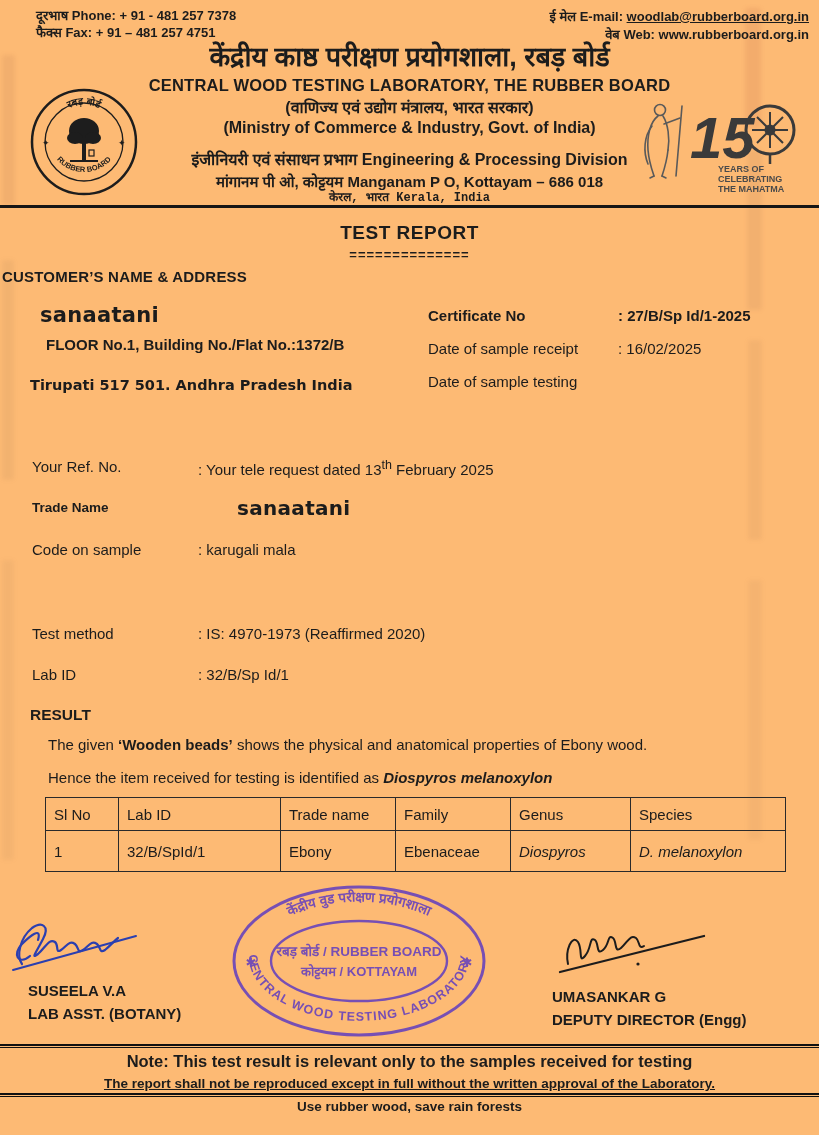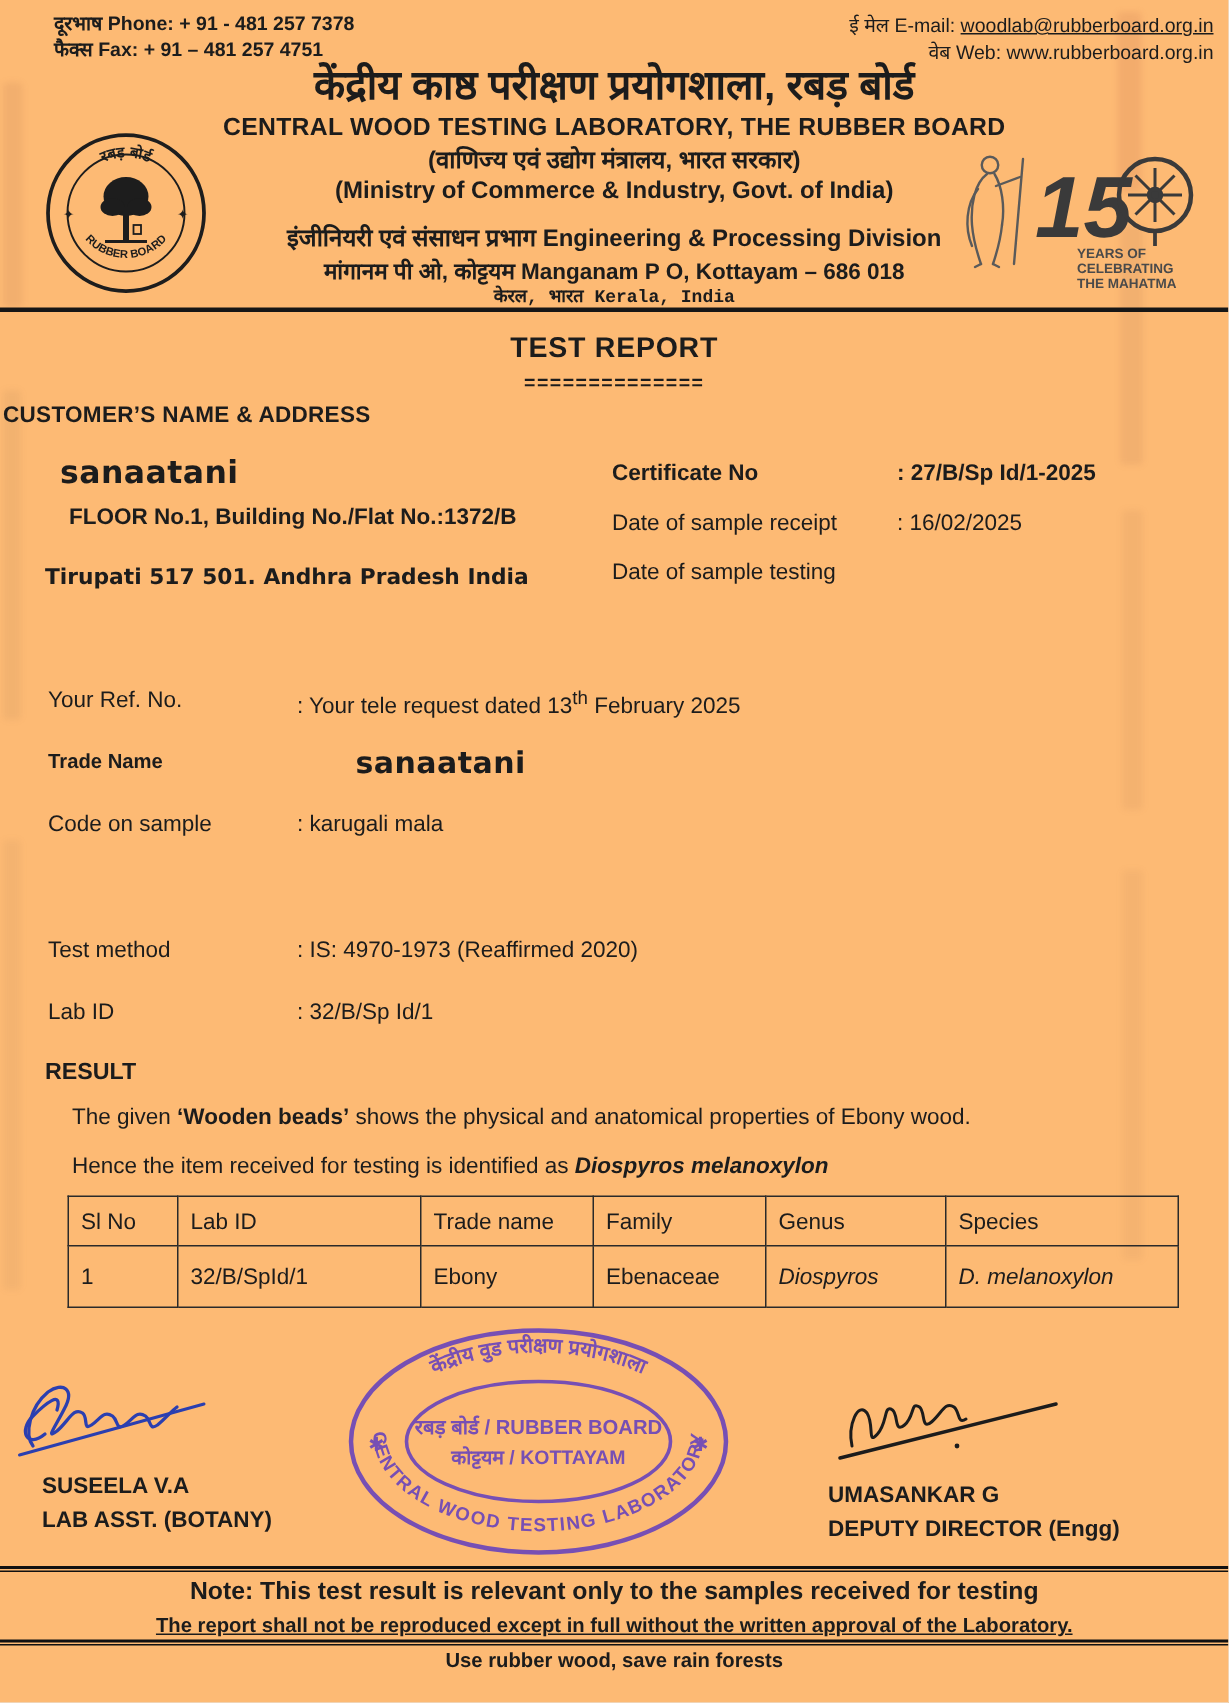--- a/index.html
+++ b/index.html
@@ -5,21 +5,21 @@
   html,body{margin:0;padding:0;background:#e8e8e8;}
   .page{
     position:relative;width:819px;height:1135px;margin:0 auto;
     background:#fdba74;overflow:hidden;color:#1c1c1c;
     font-family:"Liberation Sans", sans-serif;
   }
   
   .artifact{position:absolute;filter:blur(2px);border-radius:3px;pointer-events:none;}
   
   .contact-left{position:absolute;top:8px;left:36px;font-size:13px;font-weight:700;line-height:1.3;}
-  .contact-right{position:absolute;top:8px;right:10px;font-size:13px;font-weight:400;text-align:right;line-height:1.35;}
+  .contact-right{position:absolute;top:8px;right:10px;font-size:13px;font-weight:700;text-align:right;line-height:1.35;}
   .contact-right .u{text-decoration:underline;}
   .org-block{position:absolute;top:42px;left:0;width:100%;text-align:center;line-height:1.15;}
   .t-hi{font-size:27px;font-weight:700;}
   .t-en{font-size:16.5px;font-weight:700;margin-top:3px;letter-spacing:.2px;}
   .t-min-hi{font-size:16px;font-weight:700;margin-top:4px;}
   .t-min-en{font-size:16px;font-weight:700;margin-top:2px;}
   .t-div{font-size:16px;font-weight:700;margin-top:13px;}
   .t-addr{font-size:15px;font-weight:700;margin-top:4px;}
   .t-state{font-size:12px;font-weight:700;margin-top:2px;font-family:Liberation Mono, monospace;}
   .seal-left{position:absolute;left:28px;top:86px;}
@@ -27,21 +27,21 @@
   .header-rule{position:absolute;top:205px;left:0;width:819px;height:3px;background:#161616;}
   
   .report-title{position:absolute;top:222px;left:0;width:100%;text-align:center;font-size:19px;font-weight:700;letter-spacing:.5px;}
   .report-underline{position:absolute;top:247px;left:0;width:100%;text-align:center;font-size:13px;font-weight:700;letter-spacing:1px;}
   .customer-heading{position:absolute;top:268px;left:2px;font-size:15px;font-weight:700;letter-spacing:.2px;}
   
   .customer-name{position:absolute;top:303px;left:40px;font-size:21px;font-weight:700;font-family:"DejaVu Sans",sans-serif;letter-spacing:.3px;}
   .customer-addr1{position:absolute;top:336px;left:46px;font-size:15px;font-weight:700;}
   .customer-addr2{position:absolute;top:377px;left:30px;font-size:14.5px;font-weight:700;font-family:"DejaVu Sans",sans-serif;}
   .cert-block{position:absolute;top:307px;left:408px;width:404px;}
-  .cert-row{display:flex;height:33px;font-size:15px;}
+  .cert-row{display:flex;height:33px;font-size:15px;margin-left:20px;}
   .cert-row .lbl{width:190px;flex:none;}
   .cert-row.bold{font-weight:700;}
   
   .detail-row{position:absolute;left:32px;font-size:15px;}
   .detail-row .lbl{display:inline-block;width:166px;vertical-align:top;}
   .trade-lbl{font-size:13.5px;font-weight:700;}
   .trade-val{position:absolute;left:205px;top:-4px;font-size:20px;font-weight:700;font-family:"DejaVu Sans",sans-serif;letter-spacing:.3px;}
   
   .result-heading{position:absolute;top:706px;left:30px;font-size:15.5px;font-weight:700;}
   .result-p{position:absolute;left:18px;font-size:15px;margin-left:30px;}

